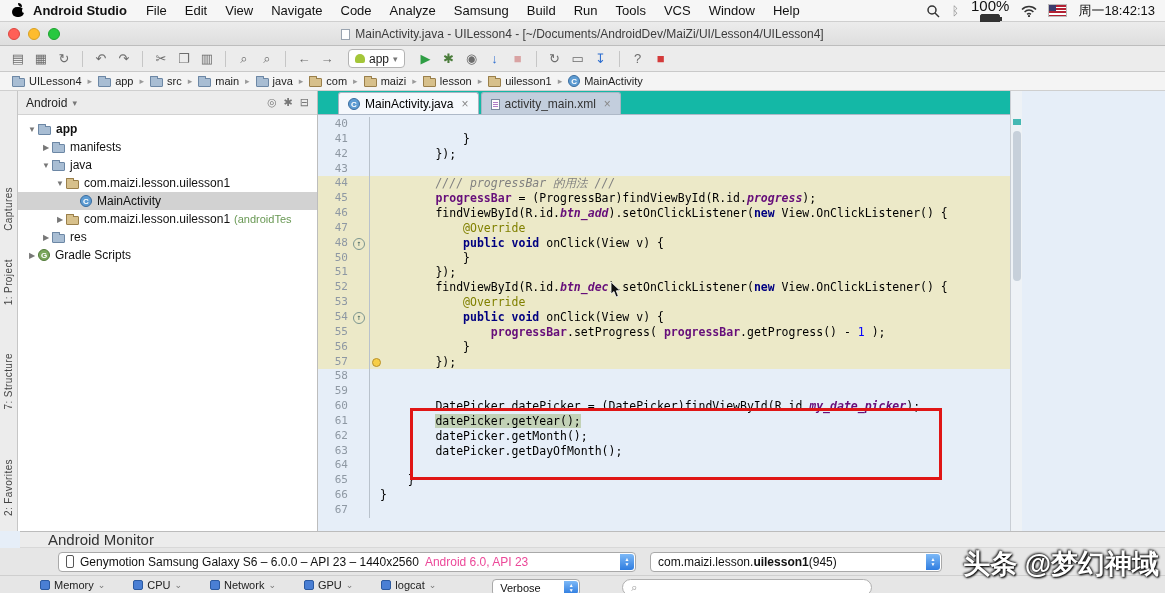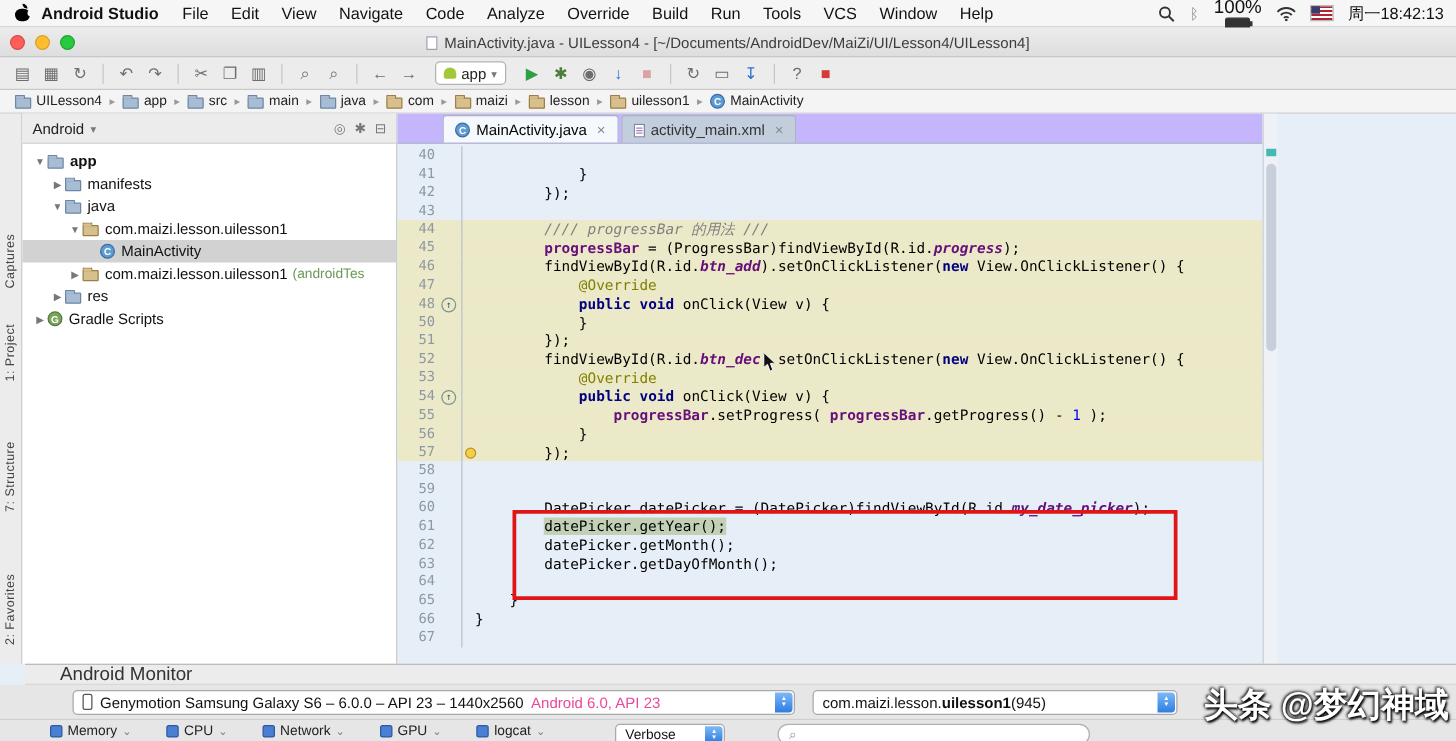--- a/index.html
+++ b/index.html
@@ -82,21 +82,21 @@
   .pp-icons { margin-left:auto; display:flex; gap:7px; color:#777; font-size:11px; }
   .ptree { padding-top:5px; }
   .trow { height:18px; display:flex; align-items:center; font-size:12px; color:#111; white-space:nowrap; overflow:hidden; }
   .trow.sel { background:#d2d2d2; }
   .arr { width:12px; color:#777; font-size:8px; flex:none; text-align:center; }
   .tlabel { margin-left:5px; }
   .tlabel.b { font-weight:bold; }
   .tsuffix { margin-left:4px; color:#6a9955; font-size:11px; }
 
   .editor { position:absolute; left:318px; top:0; right:12px; height:440px; background:#e6eef8; }
-  .etabs { height:24px; background:#c4b5fd; border-bottom:1px solid #aeb9c8; display:flex; align-items:flex-end; padding-left:36px; }
+  .etabs { height:24px; background:#14b8a6; border-bottom:1px solid #aeb9c8; display:flex; align-items:flex-end; padding-left:20px; }
   .etab { height:22px; display:flex; align-items:center; gap:5px; padding:0 9px; font-size:12px; color:#333;
           border:1px solid #a9b4c3; border-bottom:none; background:#c3cedd; border-radius:3px 3px 0 0; margin-right:2px; }
   .etab.active { background:#f5f8fc; color:#000; }
   .etab-close { color:#888; font-size:12px; margin-left:3px; }
 
   .code { position:absolute; left:0; top:24px; right:0; bottom:0; overflow:hidden; font-family:"DejaVu Sans Mono", monospace; }
   .codelines { padding-top:2px; }
   .cl { display:flex; height:14.85px; line-height:14.85px; font-size:11.5px; }
   .cl.hl { background:#ece9c8; }
   .ln { width:30px; text-align:right; color:#8e98a3; font-size:11px; flex:none; }
@@ -157,21 +157,21 @@
         <span class="leaf"></span>
       </span>
     <span class="menu-item app-name">Android Studio</span>
     <div class="menu-items">
         <span class="menu-item">File</span>
         <span class="menu-item">Edit</span>
         <span class="menu-item">View</span>
         <span class="menu-item">Navigate</span>
         <span class="menu-item">Code</span>
         <span class="menu-item">Analyze</span>
-        <span class="menu-item">Override</span>
+        <span class="menu-item">Samsung</span>
         <span class="menu-item">Build</span>
         <span class="menu-item">Run</span>
         <span class="menu-item">Tools</span>
         <span class="menu-item">VCS</span>
         <span class="menu-item">Window</span>
         <span class="menu-item">Help</span>
       </div>
     <div class="menu-right">
       <svg width="14" height="14" viewBox="0 0 14 14">
         <circle cx="6" cy="6" r="4" fill="none" stroke="#333" stroke-width="1.5"></circle>

